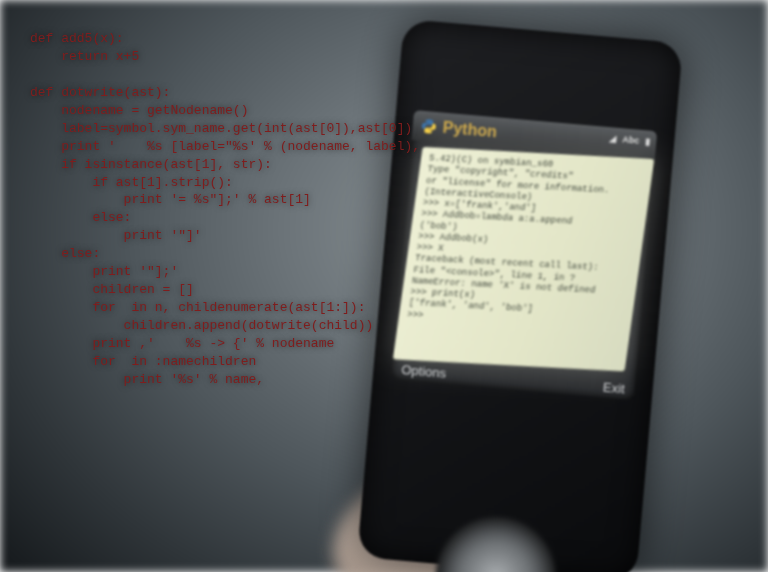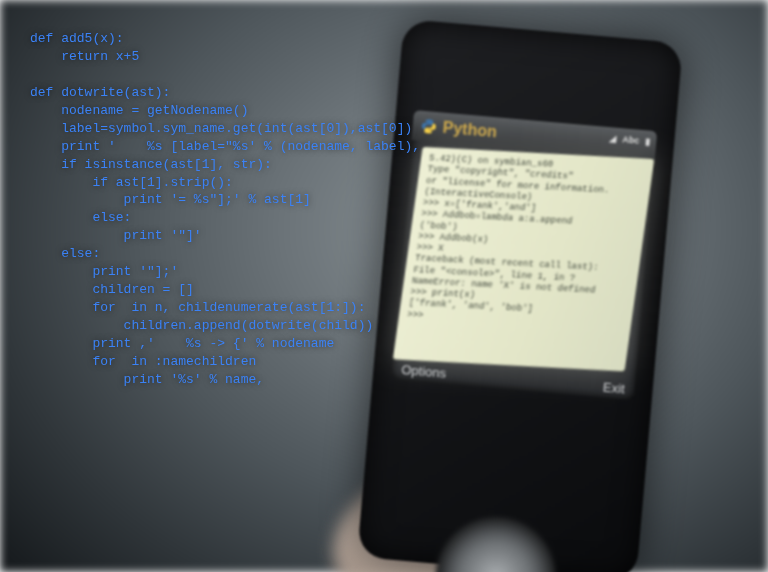--- a/index.html
+++ b/index.html
@@ -28,21 +28,21 @@
             justify-content:space-between;align-items:center;padding:0 10px;
             font-family:sans-serif;font-size:13px;color:#d4d6d8;}
   .dpad{position:absolute;left:50%;bottom:-68px;transform:translateX(-50%);
         width:120px;height:120px;border-radius:60px;
         background:radial-gradient(circle,#a9adb0 0%,#6d7174 40%,#333537 70%,#111 100%);
         box-shadow:inset 0 0 20px rgba(0,0,0,.8);filter:blur(2px);}
   .thumb{position:absolute;left:330px;bottom:-30px;width:220px;height:140px;
          background:radial-gradient(ellipse at 40% 30%,#d9c8bb 0%,#b7a598 45%,#7c6d62 100%);
          border-radius:50% 50% 45% 45%;transform:rotate(-18deg);filter:blur(8px);opacity:.92;}
   
-  pre.code{position:absolute;left:30px;top:30px;color:#3b82f6;font-size:13px;line-height:1.38;
+  pre.code{position:absolute;left:30px;top:30px;color:#7f1d1d;font-size:13px;line-height:1.38;
            font-family:"Courier New",monospace;white-space:pre;margin:0;
            text-shadow:0 0 6px rgba(0,0,0,.6);}
 </style>
 </head>
 <body>
 
 <div class="bg"></div>
 
 <div class="thumb"></div>
 

